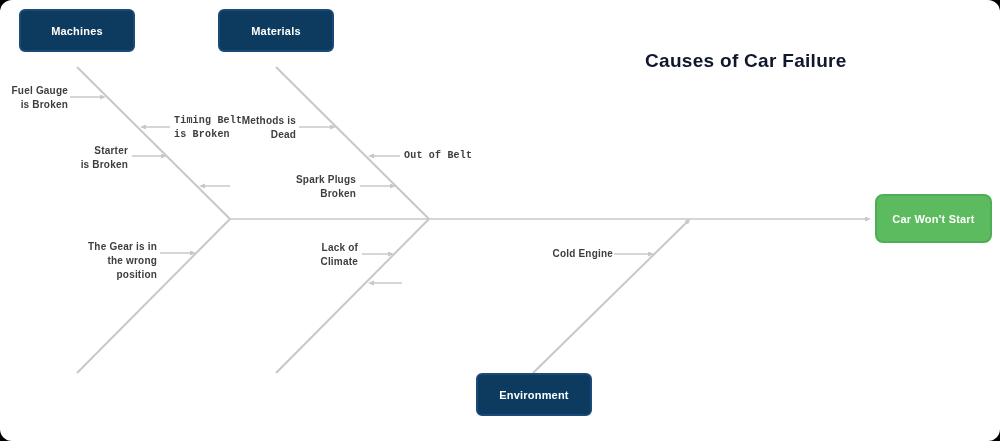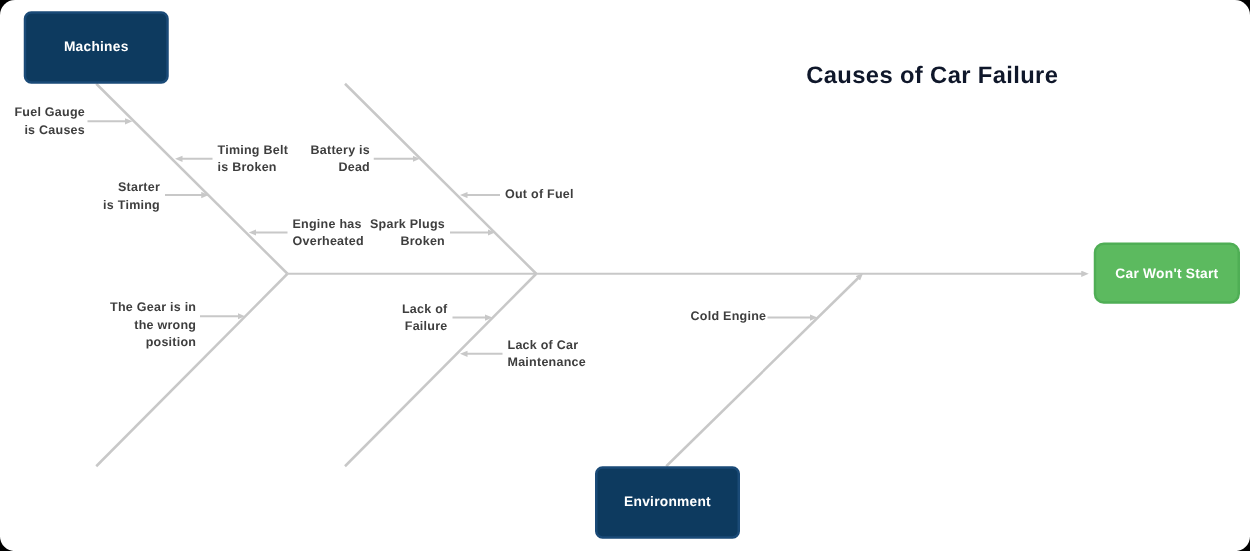--- a/index.html
+++ b/index.html
@@ -13,31 +13,31 @@
     position:absolute;left:645px;top:50px;
     font-size:19px;font-weight:600;color:#0f172a;letter-spacing:.3px;
     white-space:nowrap;
   }
   .box{
     position:absolute;display:flex;align-items:center;justify-content:center;
     color:#ffffff;font-size:11px;font-weight:700;letter-spacing:.2px;
     border-radius:6px;box-sizing:border-box;text-align:center;cursor:default;
   }
   .box.cat{
-    width:116px;height:58px;background:#0d3a5f;border:2px solid #1a4a77;
+    width:116px;height:43px;background:#0d3a5f;border:2px solid #1a4a77;
   }
   .box.result{
     width:117px;height:49px;background:#5cba5f;border:2px solid #4fae55;border-radius:8px;
   }
   .cause{
     position:absolute;font-size:10px;font-weight:600;color:#3e3e3e;
     line-height:14px;white-space:pre-line;letter-spacing:.2px;cursor:default;
   }
   .r{text-align:right;}
-  .l{text-align:left;}
+  .l{text-align:left;font-family:Liberation Mono, monospace;}
 </style>
 </head>
 <body>
 
 <div class="canvas">
 
   <svg class="bones" viewBox="0 0 1000 441" xmlns="http://www.w3.org/2000/svg">
     <defs>
       <marker id="arr" markerWidth="7" markerHeight="6" refX="1" refY="2.5" orient="auto" markerUnits="userSpaceOnUse">
         <path d="M0,0 L6,2.5 L0,5 Z" fill="#c8c8c8"></path>
@@ -64,39 +64,36 @@
       <line x1="160" y1="253" x2="191" y2="253" marker-end="url(#arr)"></line>
       <line x1="362" y1="254" x2="389" y2="254" marker-end="url(#arr)"></line>
       <line x1="402" y1="283" x2="373" y2="283" marker-end="url(#arr)"></line>
       <line x1="614" y1="254" x2="649" y2="254" marker-end="url(#arr)"></line>
     </g>
   </svg>
 
   <div class="title">Causes of Car Failure</div>
 
   <div class="box cat" style="left:19px;top:9px">Machines</div>
+  <div class="box cat" style="left:218px;top:9px">Materials</div>
   <div class="box result" style="left:875px;top:194px">Car Won't Start</div>
 
   <div class="box cat" style="left:476px;top:373px">Environment</div>
 
   <div class="cause r" style="left:0px;width:68px;top:84px">Fuel Gauge
-is Causes</div>
+is Broken</div>
   <div class="cause l" style="left:174px;width:110px;top:114px">Timing Belt
 is Broken</div>
   <div class="cause r" style="left:28px;width:100px;top:144px">Starter
-is Timing</div>
-  <div class="cause l" style="left:234px;width:110px;top:173px">Engine has
-Overheated</div>
-  <div class="cause r" style="left:196px;width:100px;top:114px">Battery is
+is Broken</div>
+  <div class="cause r" style="left:196px;width:100px;top:114px">Methods is
 Dead</div>
-  <div class="cause l" style="left:404px;width:110px;top:149px">Out of Fuel</div>
+  <div class="cause l" style="left:404px;width:110px;top:149px">Out of Belt</div>
   <div class="cause r" style="left:37px;width:120px;top:240px">The Gear is in
 the wrong
 position</div>
   <div class="cause r" style="left:256px;width:100px;top:173px">Spark Plugs
 Broken</div>
   <div class="cause r" style="left:278px;width:80px;top:241px">Lack of
-Failure</div>
-  <div class="cause l" style="left:406px;width:110px;top:270px">Lack of Car
-Maintenance</div>
+Climate</div>
   <div class="cause r" style="left:513px;width:100px;top:247px">Cold Engine</div>
 
 </div>
 
 </body></html>

